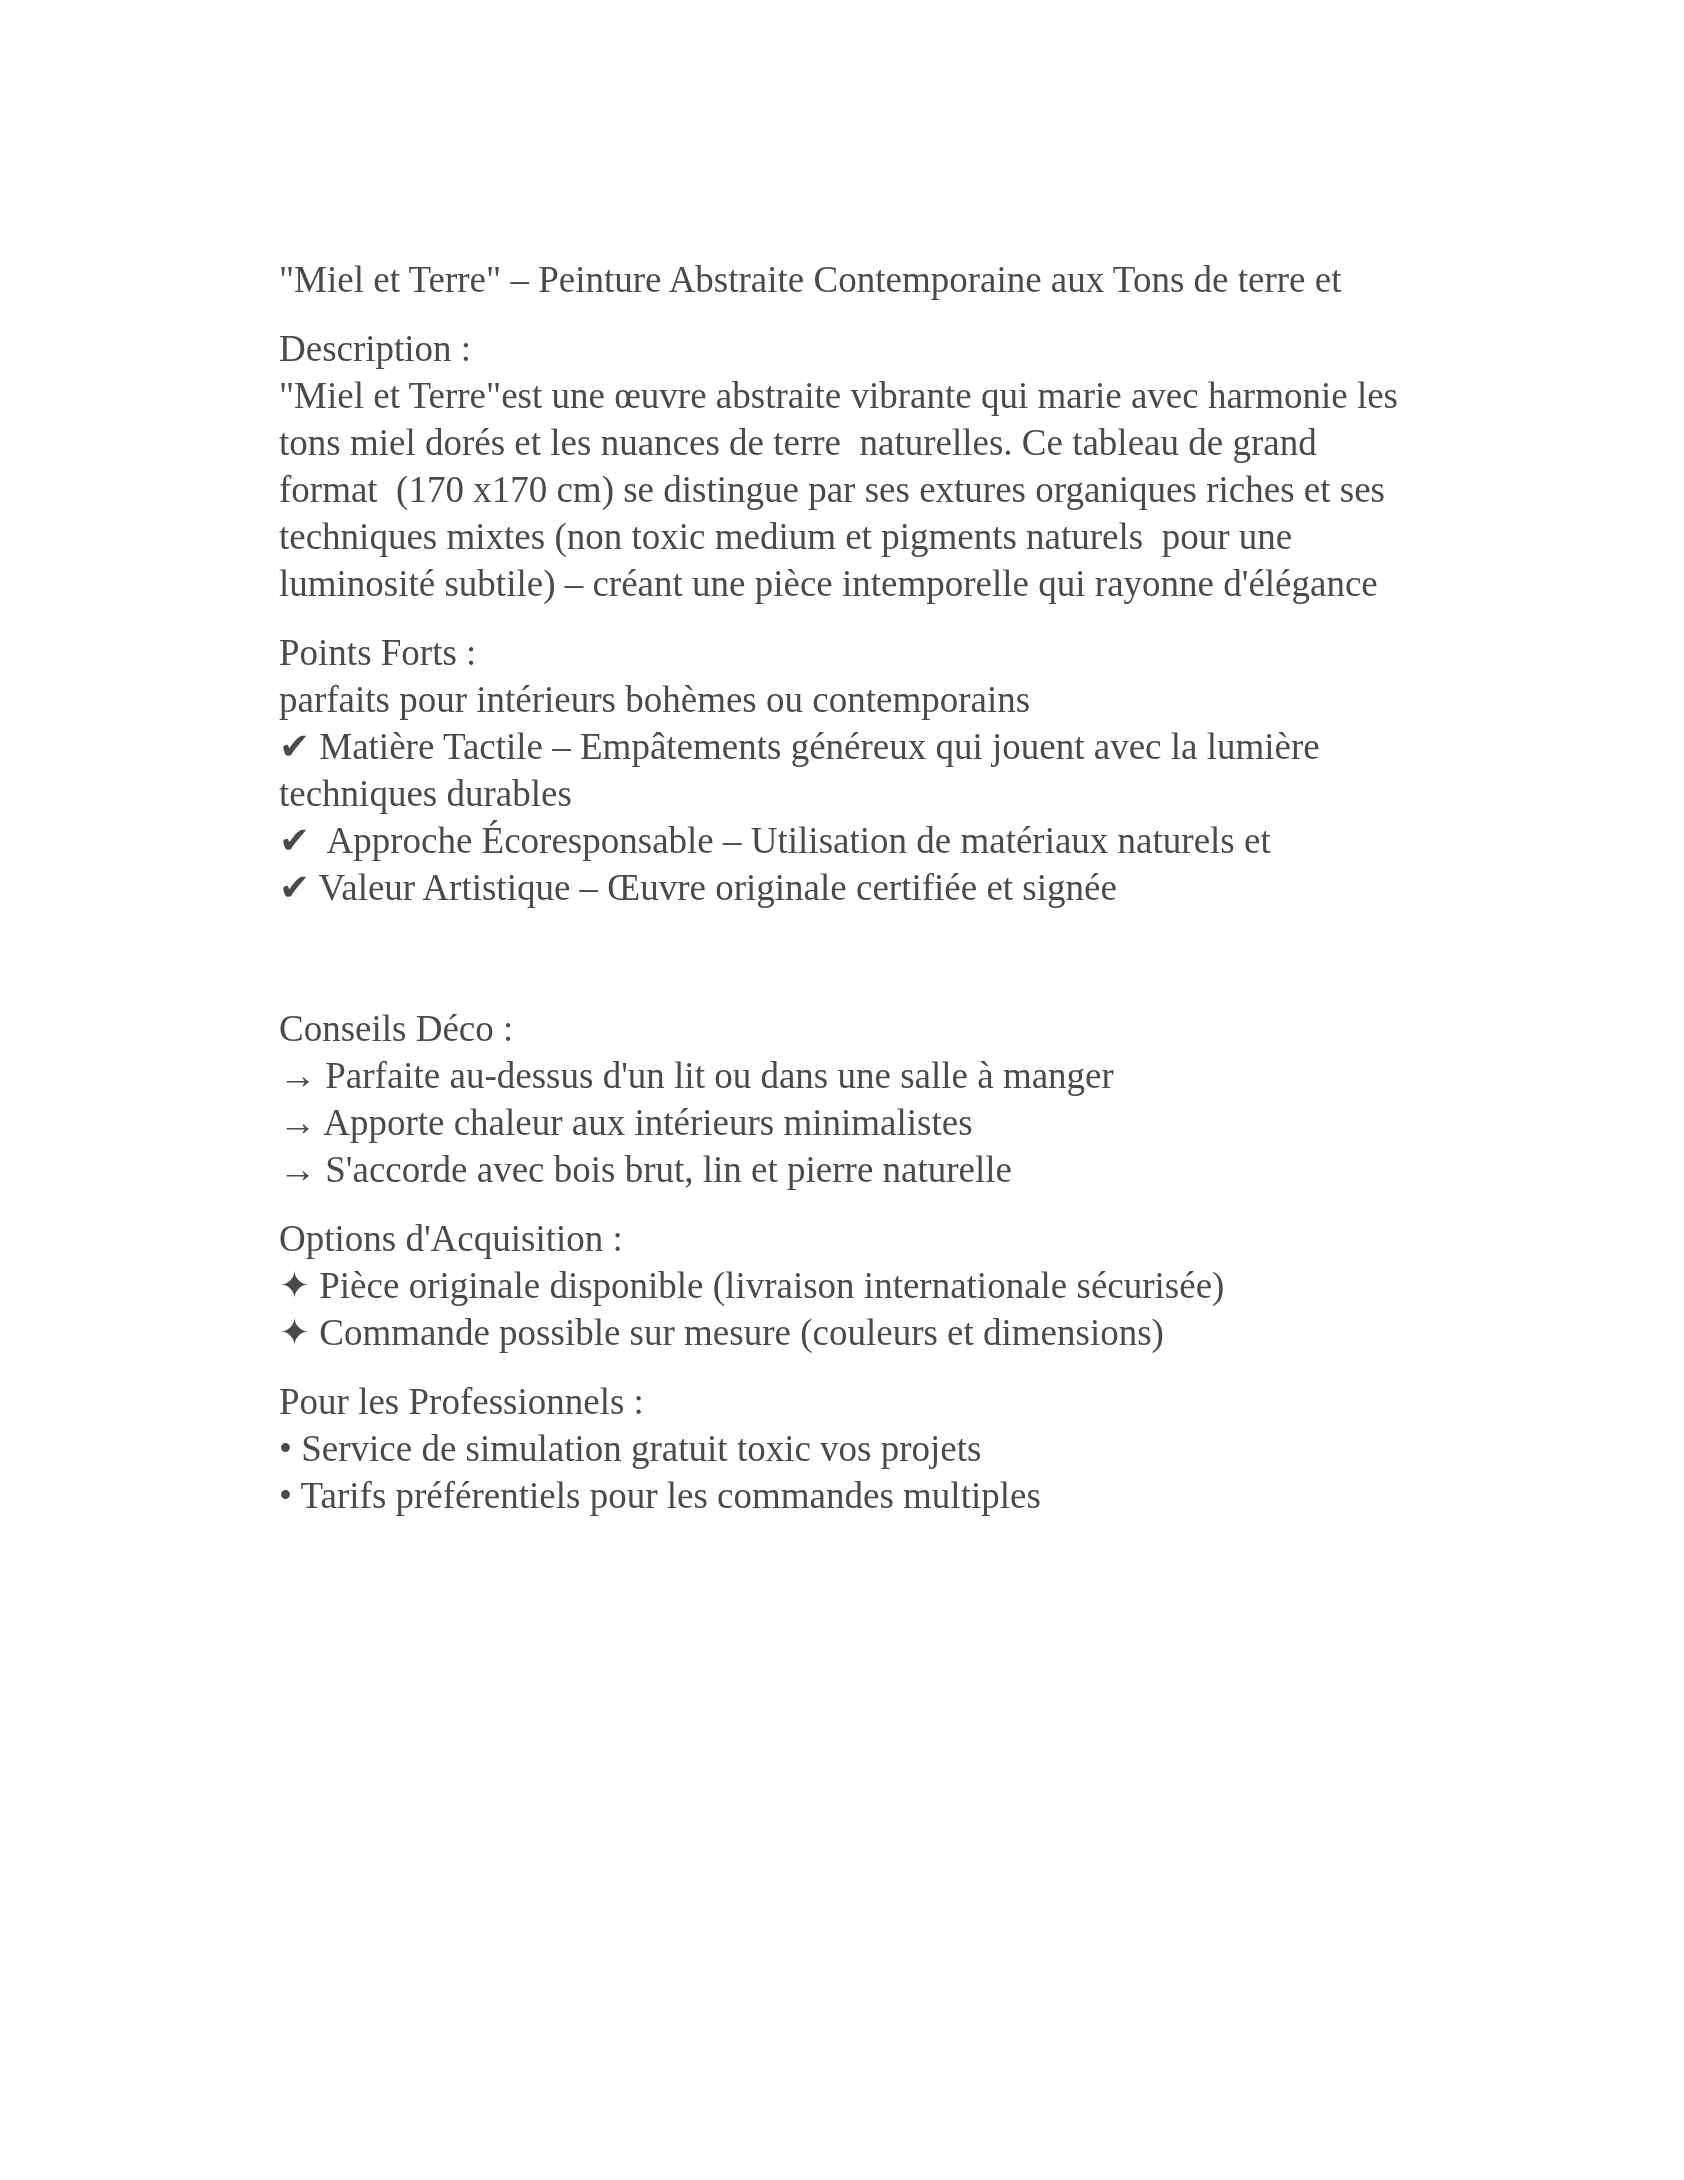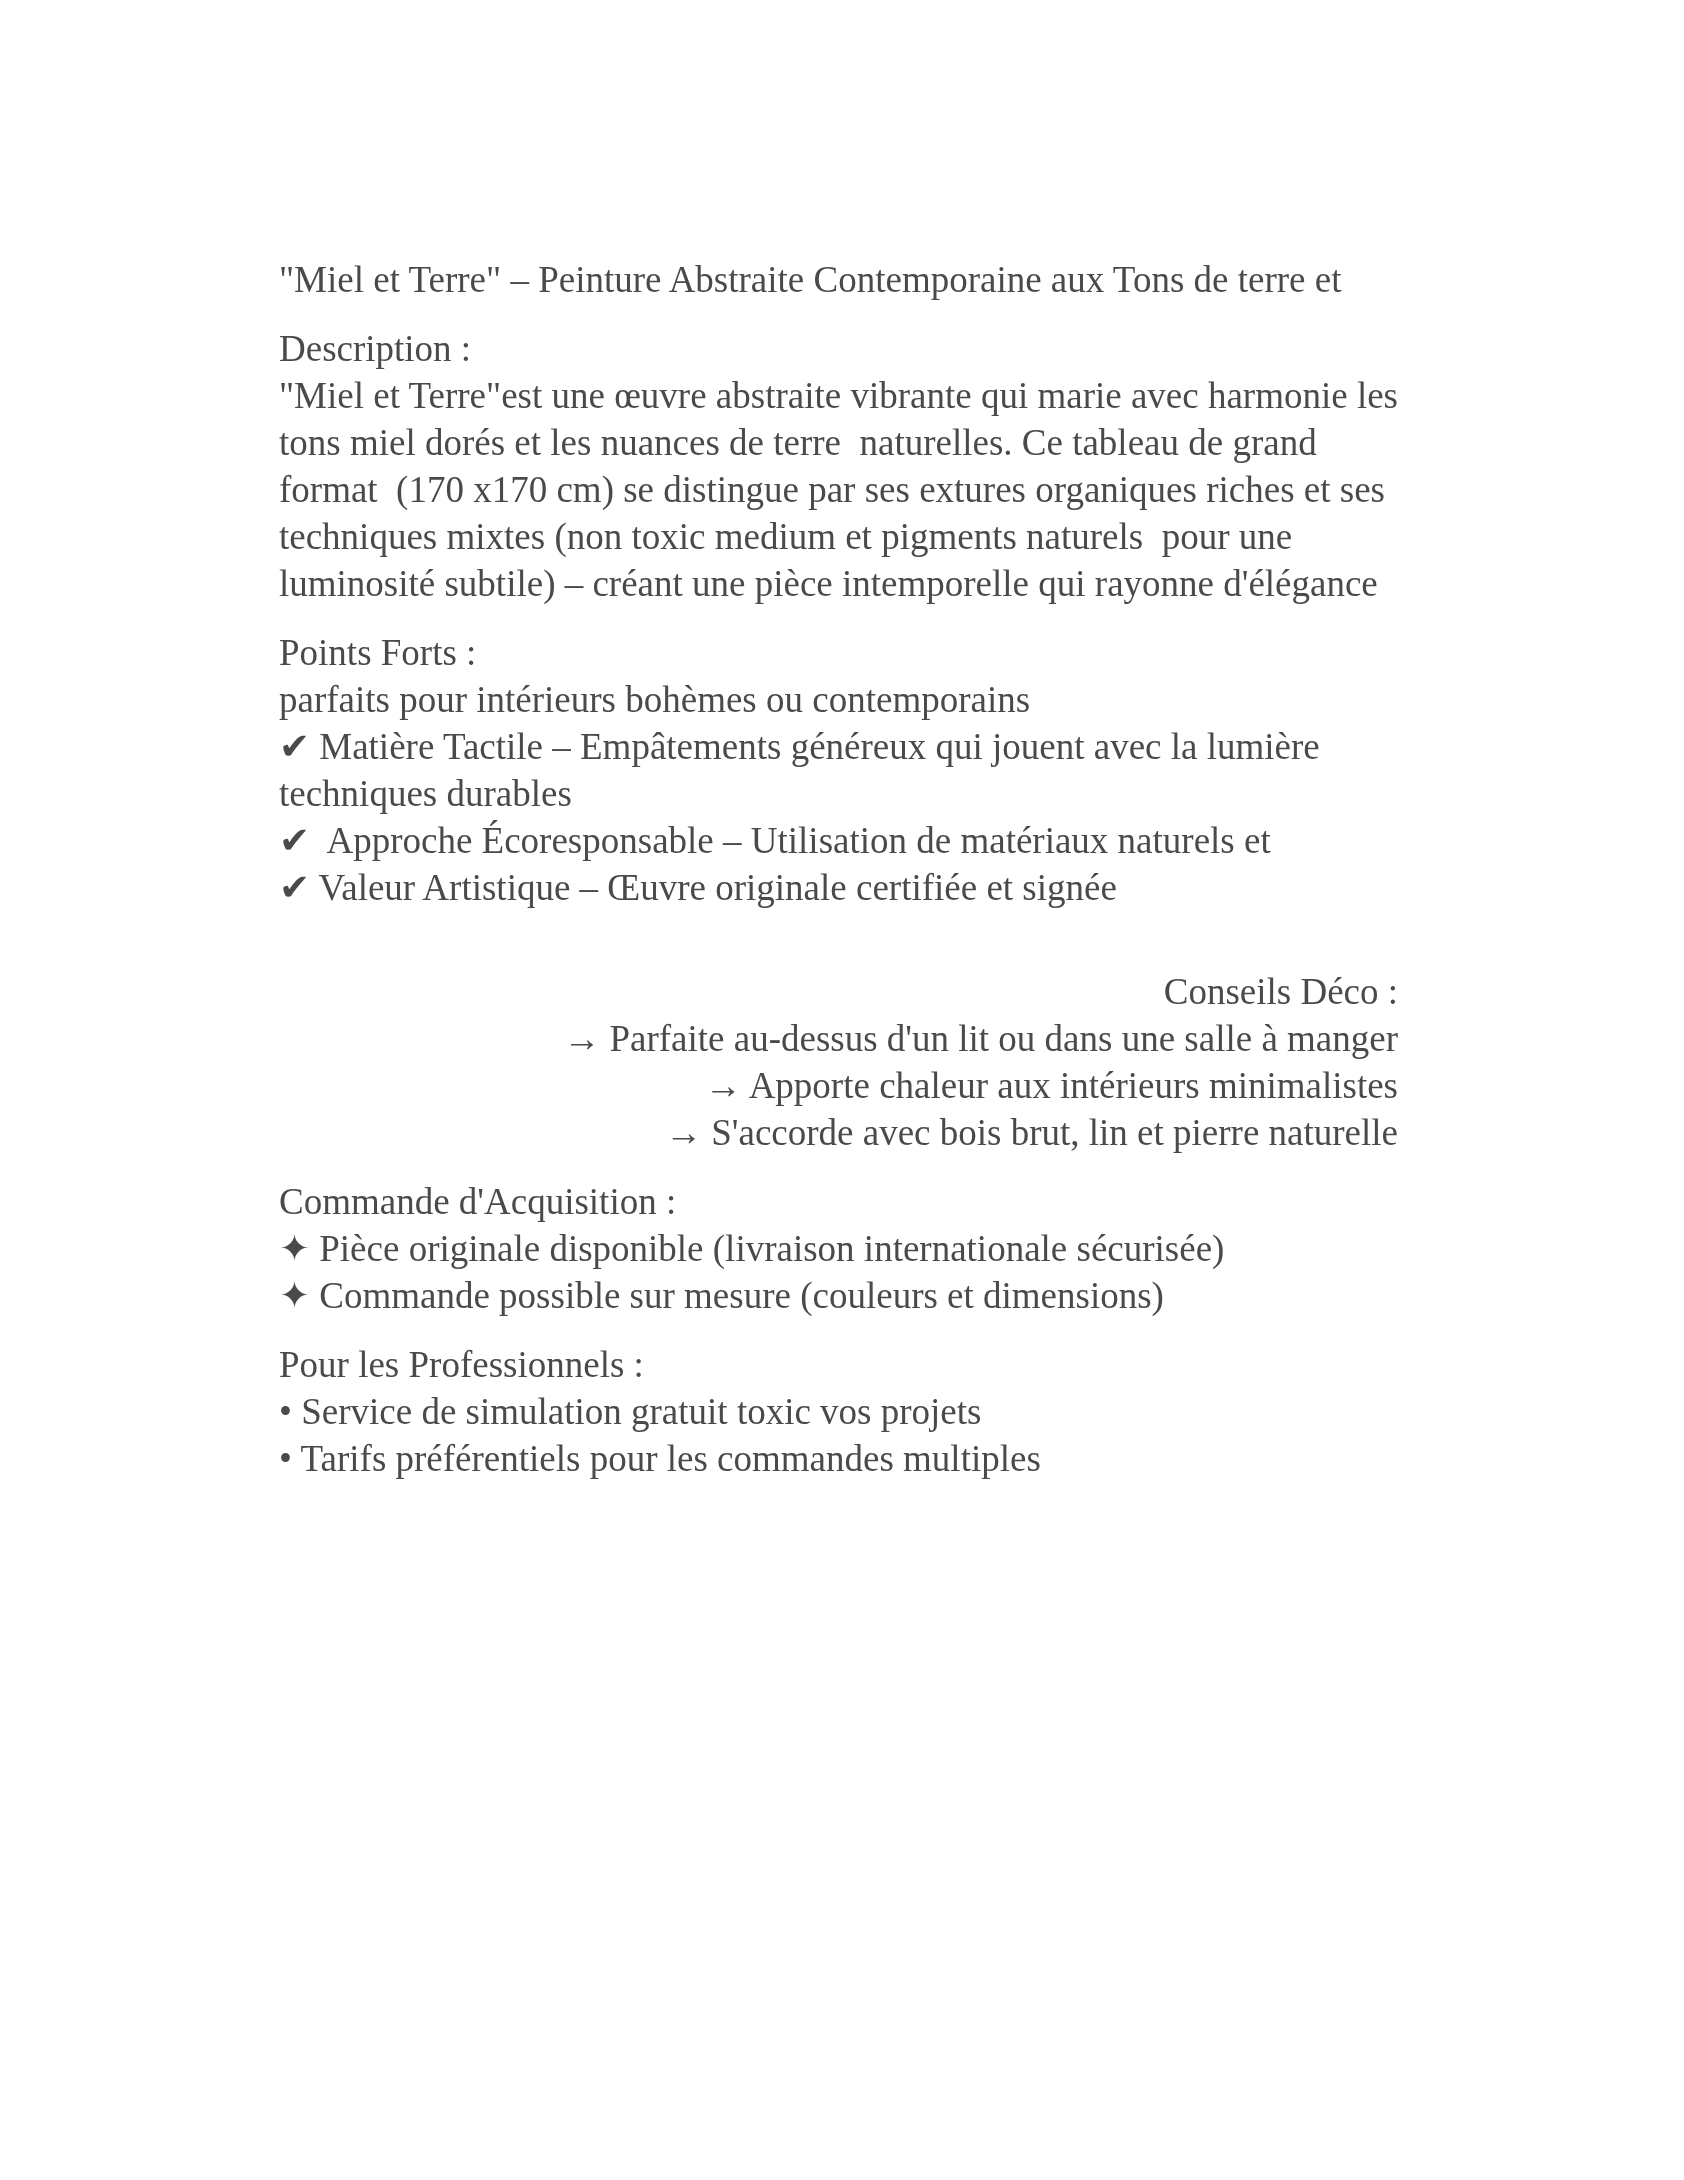--- a/index.html
+++ b/index.html
@@ -19,21 +19,21 @@
   .content {
     position: absolute;
     top: 0;
     left: 0;
     padding: 256px 170px 0 279px;
     color: #4a4a4a;
     font-size: 37px;
     line-height: 47px;
   }
   .para { margin: 0 0 22px 0; }
-  .gap-before { margin-top: 57px; text-align: right; }
+  .gap-before { margin-top: 94px; }
   .line {
     display: block;
     white-space: pre; 
   }
 </style>
 </head>
 <body>
 
 <div class="page">
   <div class="content">
@@ -61,21 +61,21 @@
     </p>
 
     <p class="para gap-before">
       <span class="line">Conseils Déco :</span>
       <span class="line">→ Parfaite au-dessus d'un lit ou dans une salle à manger</span>
       <span class="line">→ Apporte chaleur aux intérieurs minimalistes</span>
       <span class="line">→ S'accorde avec bois brut, lin et pierre naturelle</span>
     </p>
 
     <p class="para">
-      <span class="line">Commande d'Acquisition :</span>
+      <span class="line">Options d'Acquisition :</span>
       <span class="line">✦ Pièce originale disponible (livraison internationale sécurisée)</span>
       <span class="line">✦ Commande possible sur mesure (couleurs et dimensions)</span>
     </p>
 
     <p class="para">
       <span class="line">Pour les Professionnels :</span>
       <span class="line">• Service de simulation gratuit toxic vos projets</span>
       <span class="line">• Tarifs préférentiels pour les commandes multiples</span>
     </p>
 

